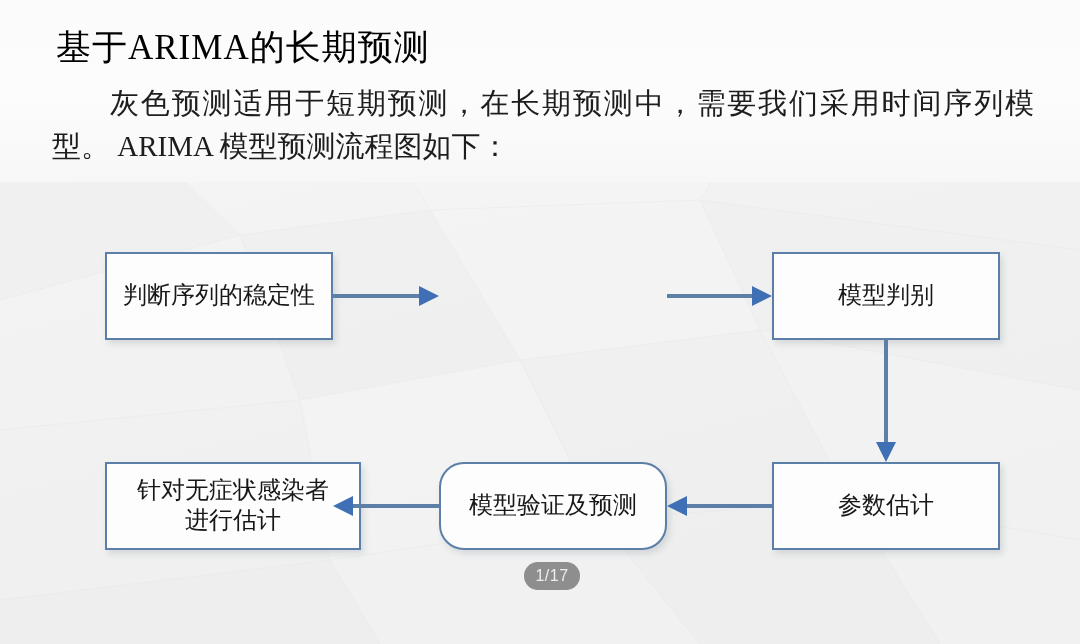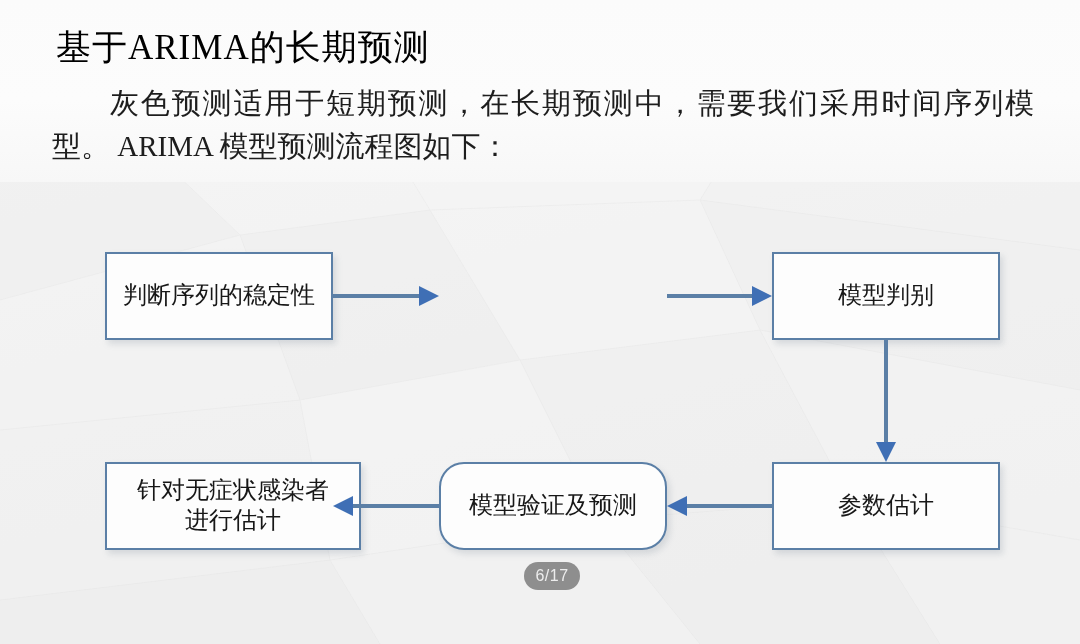--- a/index.html
+++ b/index.html
@@ -209,15 +209,15 @@
         </g>
 
         <g>
           <line x1="439" y1="506" x2="348" y2="506"></line>
           <polygon points="333,506 353,496 353,516" stroke="none"></polygon>
         </g>
       </g>
     </svg>
   </div>
 
-  <div class="page-badge">6/17</div>
+  <div class="page-badge">1/17</div>
 
 </div>
 
 </body></html>

